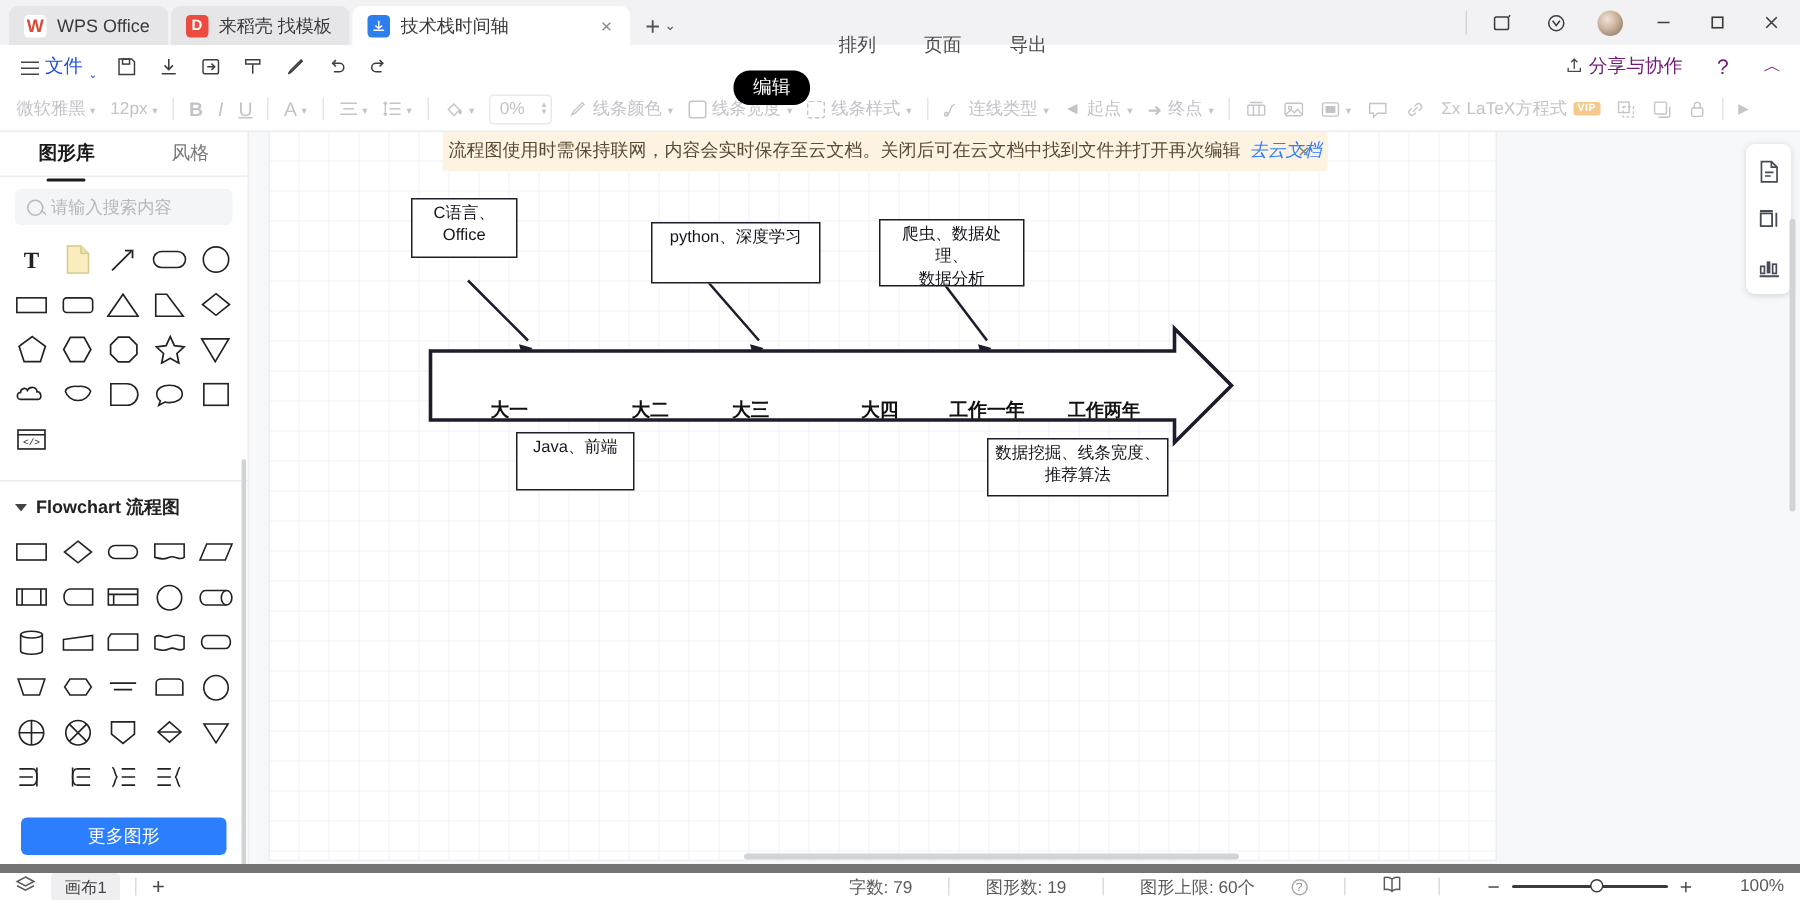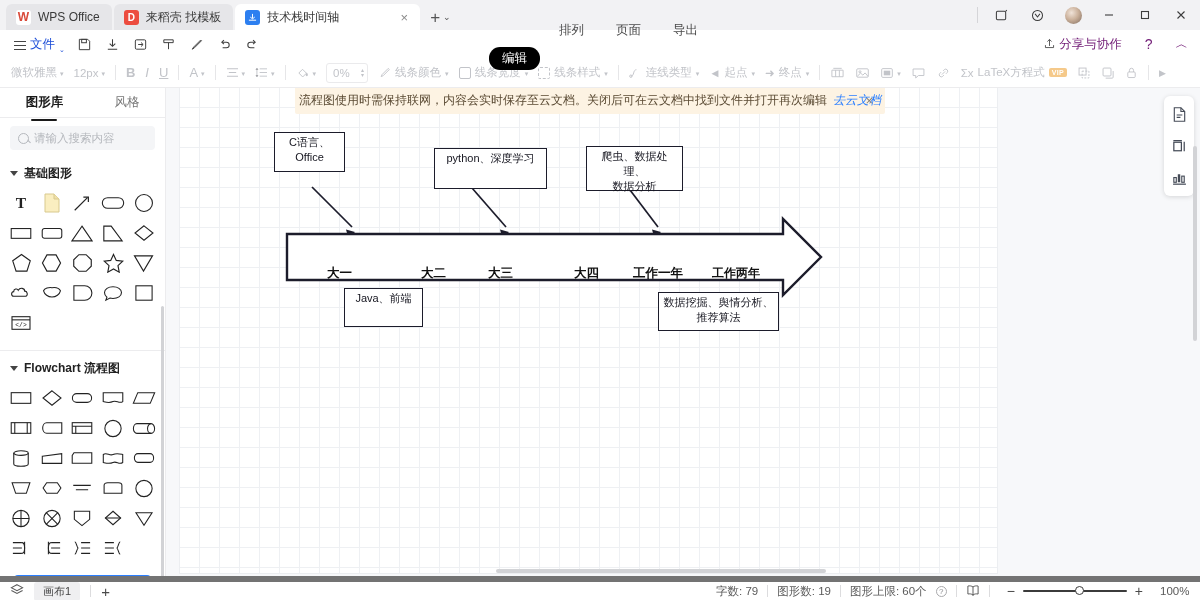--- a/index.html
+++ b/index.html
@@ -108,21 +108,21 @@
   .dg { position:absolute; left:0; top:0; width:100%; height:100%; }
   .dbox { position:absolute; border:1.6px solid #1c1c2b; background:#fff; display:flex;
           align-items:flex-start; justify-content:center; text-align:center; font-size:11px; color:#15151f; line-height:1.35; padding:2px 4px;}
 
   
   .statusbar { height:24px; flex:0 0 24px; display:flex; align-items:center; padding:0 10px; font-size:11.5px; color:#5a5a5a;
                border-top:6px solid #737373; background:#fff;}
   .sleft { display:flex; align-items:center; gap:10px; }
   .canvaschip { background:#efeff1; border-radius:3px; padding:2px 9px; font-size:11px; color:#444;}
   .ssep { width:1px; height:12px; background:#dcdcde; }
-  .sright { margin-left:auto; display:flex; align-items:center; gap:9px; }
+  .sright { margin-left:auto; display:flex; align-items:center; gap:24px; }
   .zslider { display:flex; align-items:center; gap:0; }
   .ztrack { width:104px; height:2px; background:#3b3b3b; position:relative; border-radius:2px;}
   .zknob { position:absolute; left:52px; top:-4px; width:9px; height:9px; border-radius:50%; background:#fff; border:1.4px solid #3b3b3b;}
   .zsign { font-size:14px; color:#4a4a4a; padding:0 8px;}
   .qmark { display:inline-flex; align-items:center; justify-content:center; width:11px; height:11px; border:1px solid #a9a9ac;
            border-radius:50%; font-size:8px; color:#8c8c90;}
 </style>
 </head>
 <body>
 
@@ -412,24 +412,20 @@
         <div class="lptab">风格</div>
       </div>
       <div class="searchwrap">
         <div class="searchbox">
           <span class="mag"></span>
           <span>请输入搜索内容</span>
         </div>
       </div>
 
       <div class="shapescroll">
-        <div class="secthdr">
-          <span class="tri"></span>
-          <span>基础图形</span>
-        </div>
         <div class="grid5">
           <div class="cell">
               <svg width="20" height="20" viewBox="0 0 22 22">
                 <text x="11" y="17" font-size="17" font-family="Liberation Serif, serif" font-weight="bold" text-anchor="middle" fill="#222">T</text>
               </svg>
             </div>
           <div class="cell">
               <svg width="20" height="22" viewBox="0 0 20 22">
                 <path d="M3 2h9l5 5v13H3z" fill="#faeec0" stroke="#d8c98e" stroke-width="1"></path>
                 <path d="M12 2v5h5" fill="#efe0a8" stroke="#d8c98e" stroke-width="1"></path>
@@ -756,21 +752,21 @@
           <span style="position:absolute;left:201px;font-size:12.5px;font-weight:bold;color:#111;">大三</span>
           <span style="position:absolute;left:287px;font-size:12.5px;font-weight:bold;color:#111;">大四</span>
           <span style="position:absolute;left:346px;font-size:12.5px;font-weight:bold;color:#111;">工作一年</span>
           <span style="position:absolute;left:425px;font-size:12px;font-weight:bold;color:#111;">工作两年</span>
         </div>
 
         <div class="dbox" style="left:164px;top:200px;width:79px;height:39px;">
           <span>Java、前端</span>
         </div>
         <div class="dbox" style="left:478px;top:204px;width:121px;height:39px;">
-          <span style="white-space:pre-line" id="bb3">数据挖掘、舆情分析、
+          <span style="white-space:pre-line" id="bb3">数据挖掘、线条宽度、
 推荐算法</span>
         </div>
 
       </div>
 
       <div class="notice">
         <span>流程图使用时需保持联网，内容会实时保存至云文档。关闭后可在云文档中找到文件并打开再次编辑</span>
         <a href="#">去云文档</a>
         <span class="nx">×</span>
       </div>

